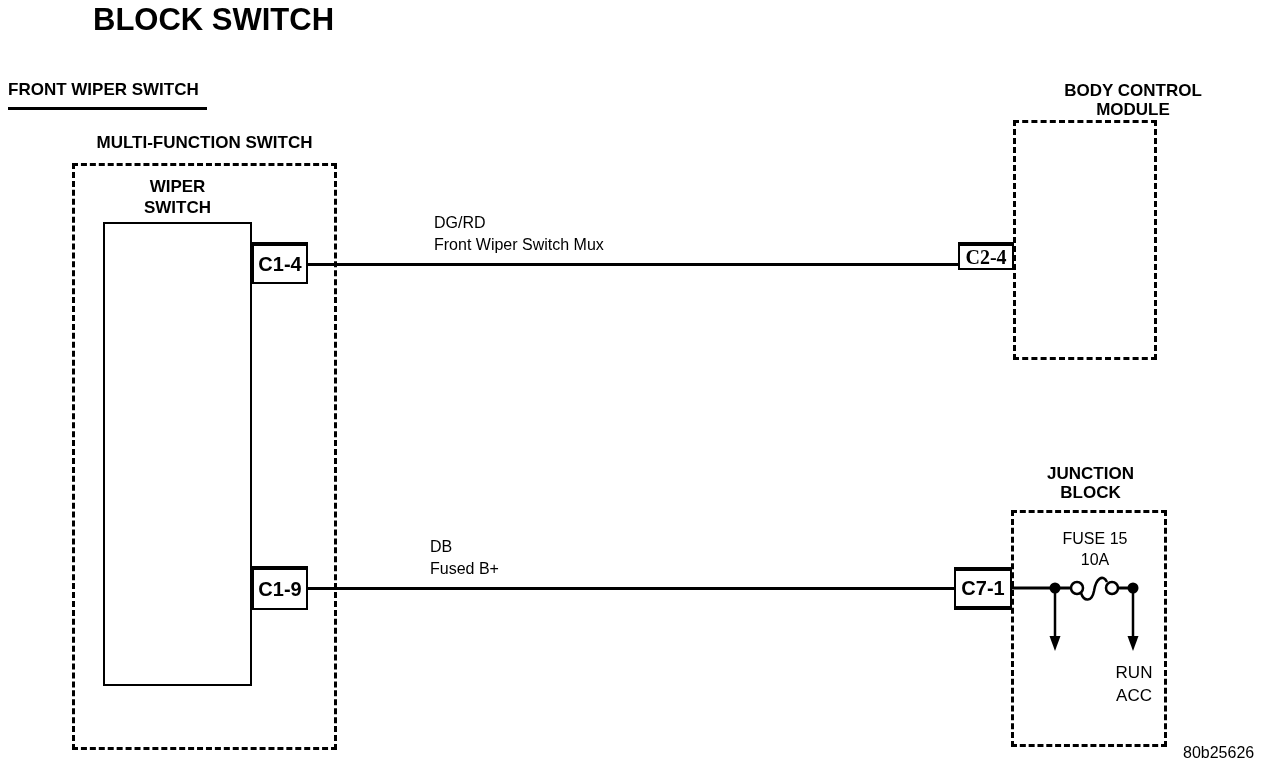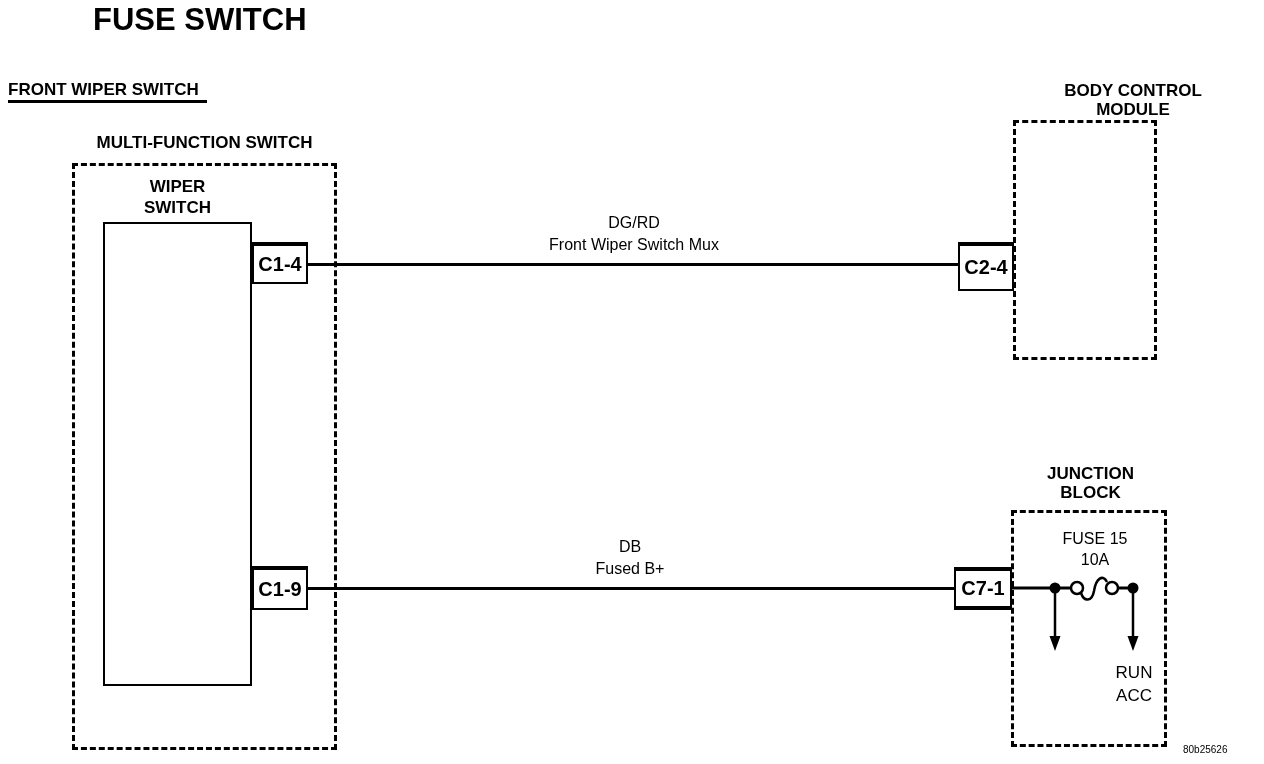--- a/index.html
+++ b/index.html
@@ -16,52 +16,52 @@
   .abs { position: absolute; }
   .page-title {
     left: 93px; top: 2px;
     font-size: 31px; font-weight: bold; letter-spacing: 0px;
     white-space: nowrap;
   }
   .section-label {
     left: 8px; top: 80px;
     font-size: 17px; font-weight: bold; white-space: nowrap;
     border-bottom: 3px solid #000;
-    padding: 0 8px 0 0;
+    padding: 0 8px 7px 0;
   }
   .block-label {
     font-size: 17px; font-weight: bold; text-align: center; line-height: 19px;
     white-space: nowrap;
   }
   .dashed-box { border: 3px dashed #000; background: transparent; }
   .solid-box  { border: 2px solid #000; background: #ffffff; }
   .connector {
     border: 2px solid #000; border-top-width: 4px;
     background: #ffffff;
     display: flex; align-items: center; justify-content: center;
     font-size: 20px; font-weight: bold;
   }
   .wire { background: #000000; height: 3px; }
   .wire-label {
-    font-size: 16px; text-align: center; line-height: 22px; white-space: nowrap;
+    font-size: 16px; text-align: left; line-height: 22px; white-space: nowrap;
   }
   .small-label {
     font-size: 16px; text-align: center; line-height: 21px; white-space: nowrap;
   }
   .feed-label {
     font-size: 17px; text-align: center; line-height: 23px; white-space: nowrap; margin-top: 10px;
   }
-  .figure-id { font-size: 10px; white-space: nowrap; }
+  .figure-id { font-size: 16px; white-space: nowrap; }
 </style>
 </head>
 <body>
 
 <div id="stage">
 
-  <div class="abs page-title">FUSE SWITCH</div>
+  <div class="abs page-title">BLOCK SWITCH</div>
 
   <div class="abs section-label">FRONT WIPER SWITCH</div>
 
   <div class="abs block-label" style="left:72px; top:133px; width:265px;">MULTI-FUNCTION SWITCH</div>
 
   <div class="abs dashed-box" style="left:72px; top:163px; width:265px; height:587px;"></div>
 
   <div class="abs block-label" style="left:103px; top:176px; width:149px; line-height:21px;">
     <span>WIPER</span><br>
     <span>SWITCH</span>
@@ -71,21 +71,21 @@
 
   <div class="abs wire" style="left:306px; top:263px; width:652px;"></div>
 
   <div class="abs wire-label" style="left:434px; top:212px; width:400px;">
     <span>DG/RD</span><br>
     <span>Front Wiper Switch Mux</span>
   </div>
 
   <div class="abs connector" style="left:252px; top:242px; width:56px; height:42px;">C1-4</div>
 
-  <div class="abs connector" style="left:958px; top:242px; width:56px; height:49px;">C2-4</div>
+  <div class="abs connector" style="left:958px; top:242px; width:56px; height:28px;font-family:Liberation Serif, serif;">C2-4</div>
 
   <div class="abs block-label" style="left:1058px; top:81px; width:150px;">
     <span>BODY CONTROL</span><br>
     <span>MODULE</span>
   </div>
 
   <div class="abs dashed-box" style="left:1013px; top:120px; width:144px; height:240px;"></div>
 
   <div class="abs wire" style="left:306px; top:587px; width:650px;"></div>
 

